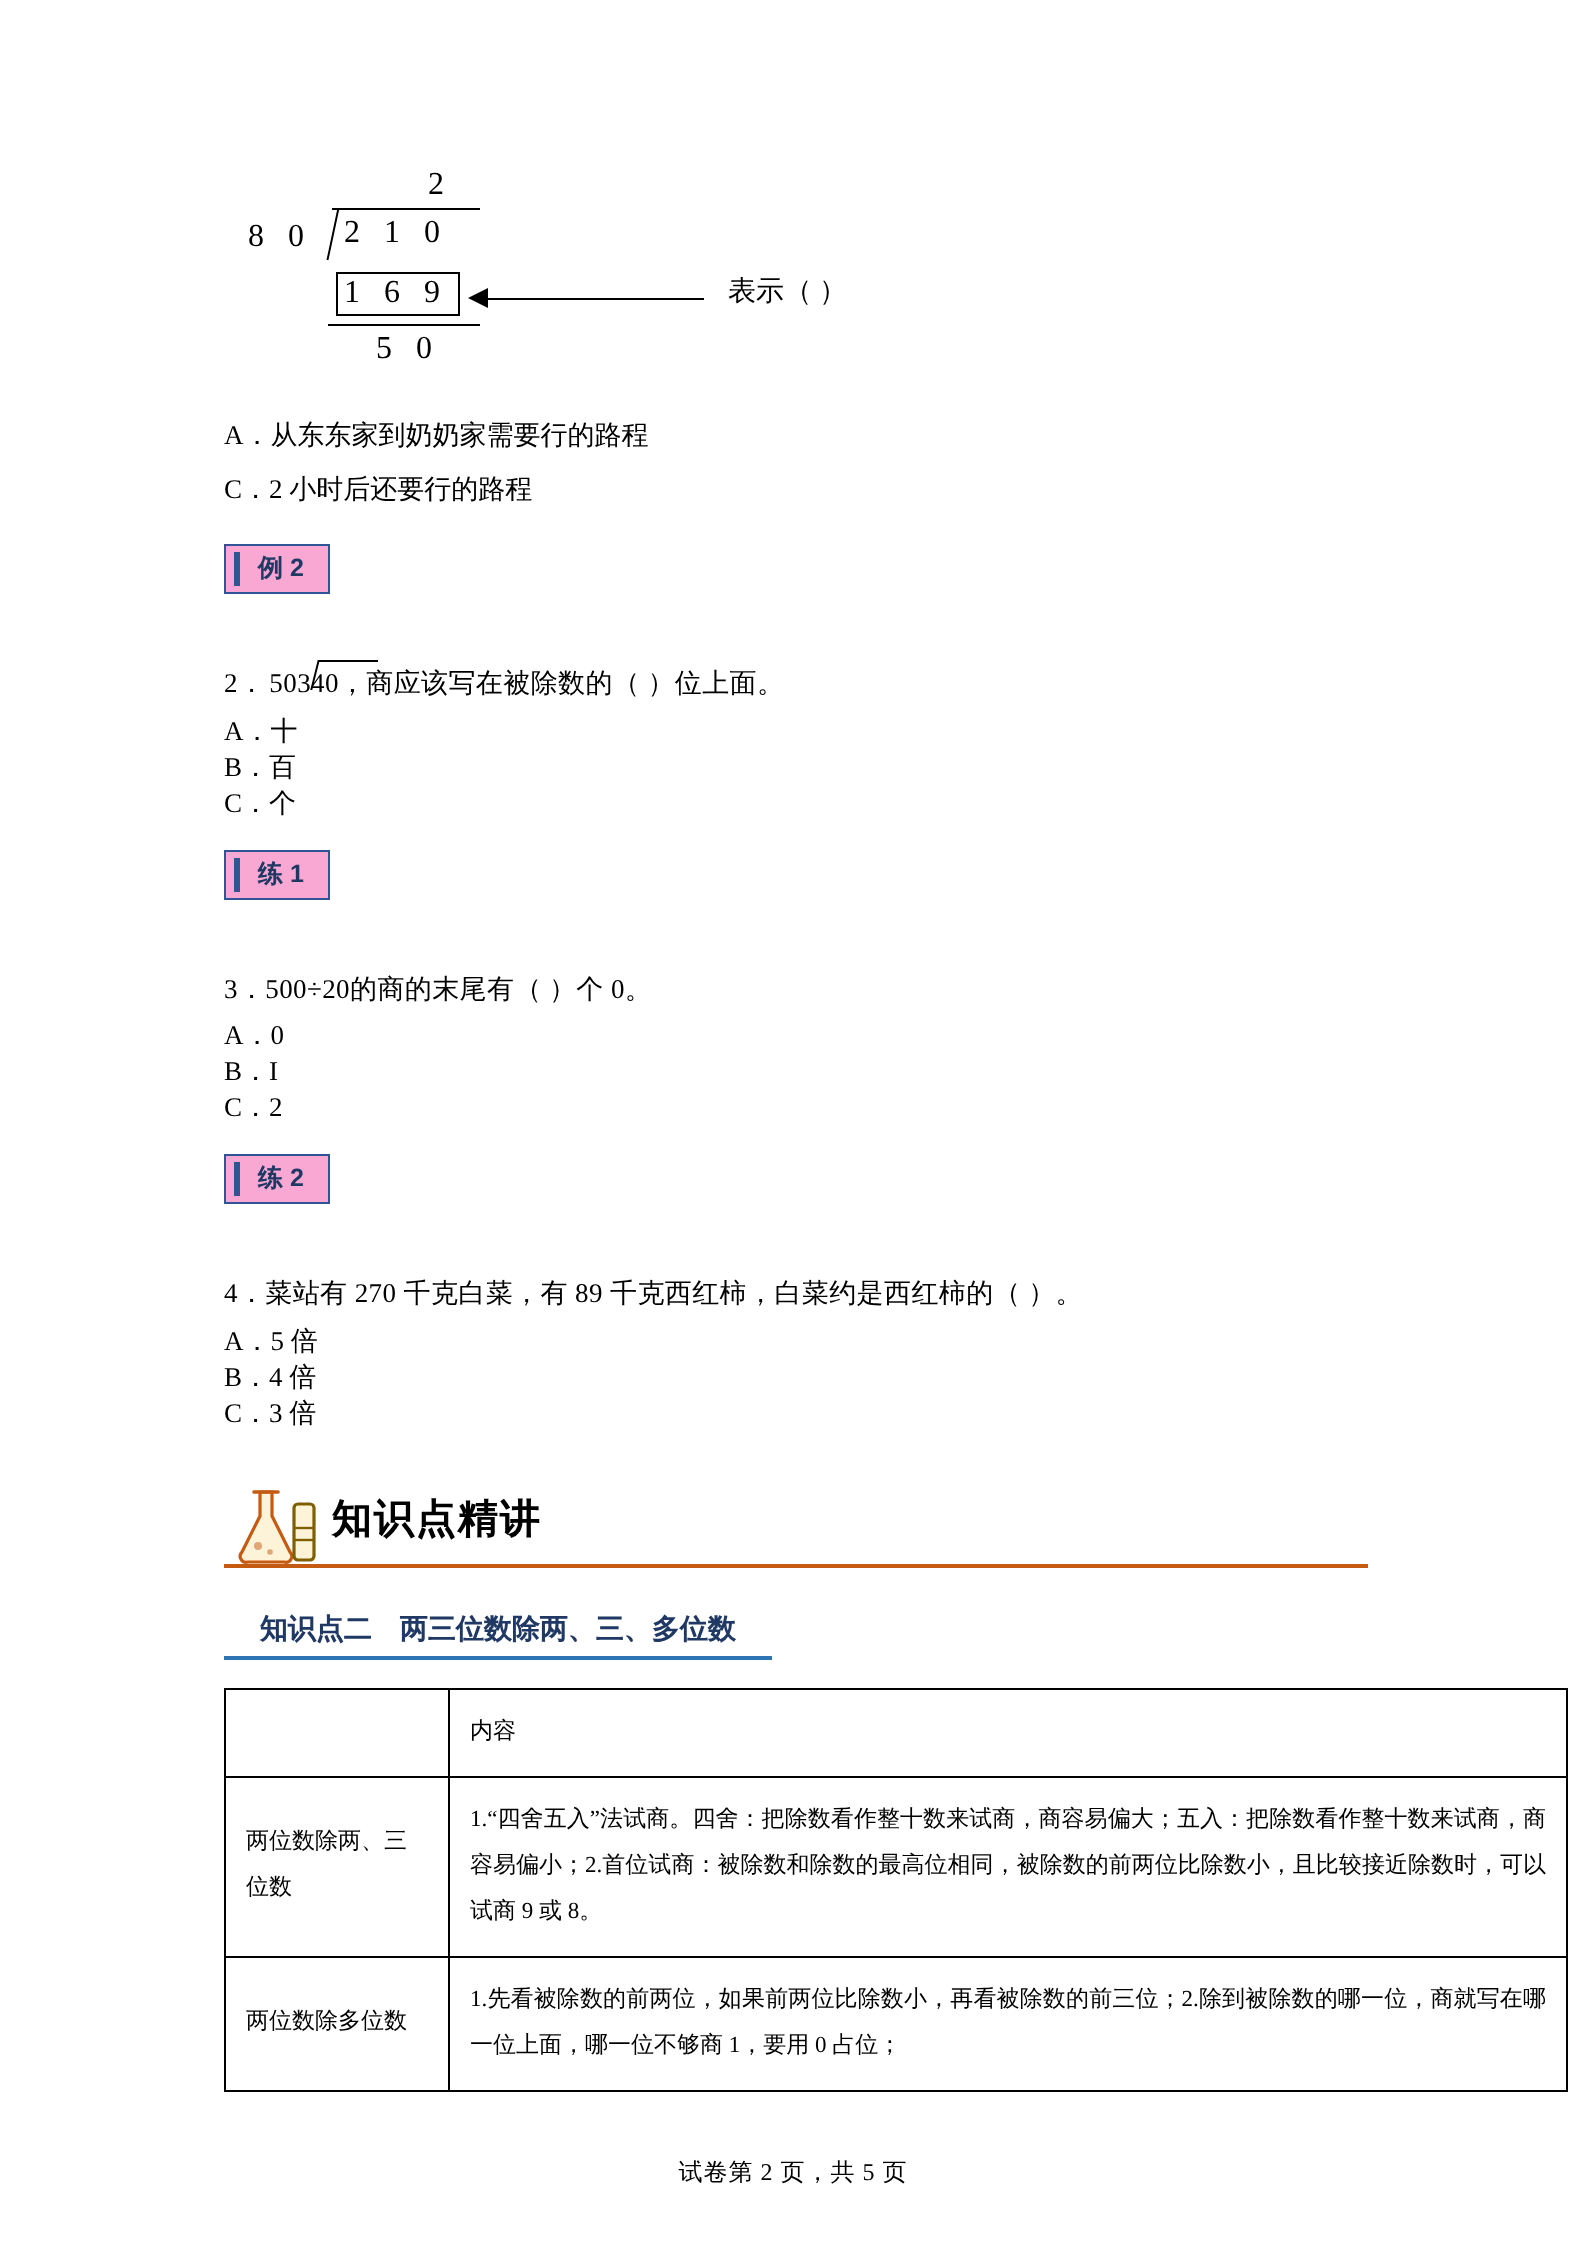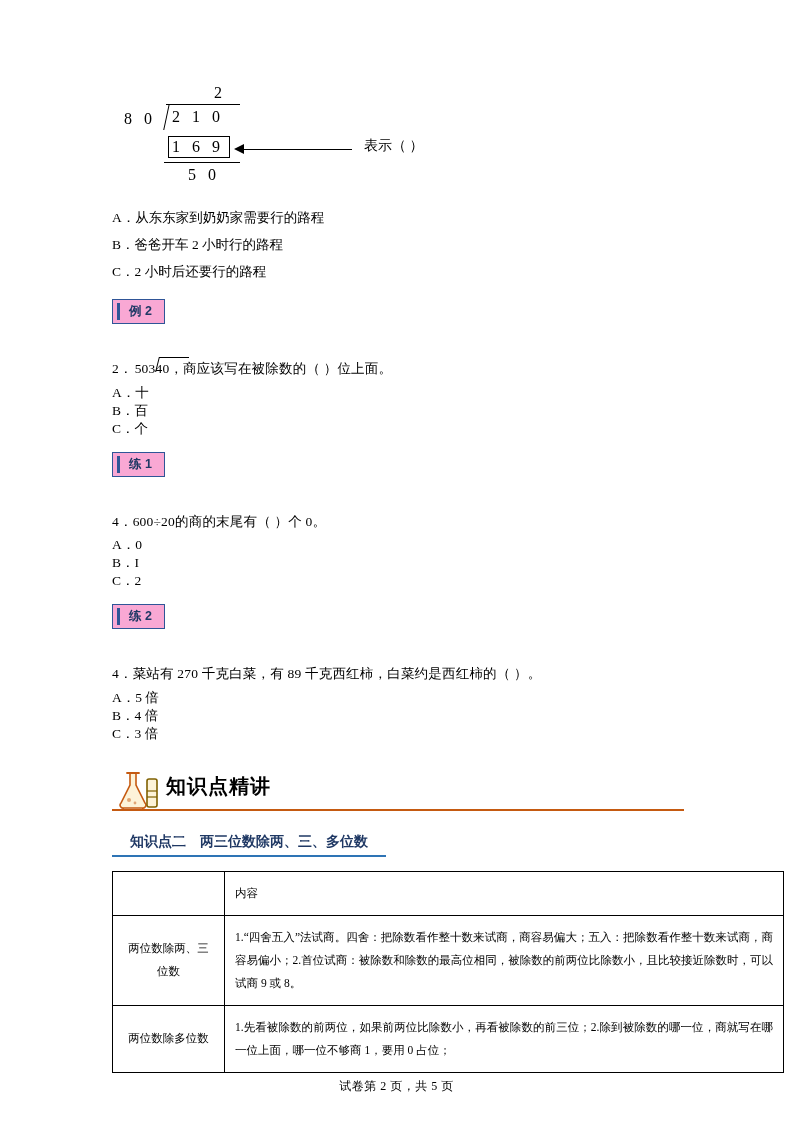--- a/index.html
+++ b/index.html
@@ -221,21 +221,20 @@
     font-size: 11.5px;
     line-height: 2.0;
   }
   table.kp td {
     border: 1px solid #000;
     padding: 10px 10px;
     vertical-align: middle;
   }
   table.kp td.col1 {
     width: 112px;
-    text-align: center;
   }
   table.kp td.col2 {
     text-align: justify;
   }
 
   .footer {
     position: absolute;
     left: 0; right: 0;
     top: 1078px;
     text-align: center;
@@ -261,41 +260,40 @@
       <div class="ld-remainder">5 0</div>
       <div class="ld-arrow">
         <div class="head"></div>
         <div class="shaft"></div>
       </div>
       <div class="ld-label">表示（  ）</div>
     </div>
 
     
     <div class="opt-line">A．从东东家到奶奶家需要行的路程</div>
-    <div class="opt-line">B．爸爸开车 2 小时行的路程</div>
     <div class="opt-line">C．2 小时后还要行的路程</div>
 
     
     <div class="badge">例 2</div>
 
     
     <div class="q">
       <span>2．</span><span class="mini-div"><span>50</span><span class="mini-hook"></span><span class="mini-over"></span><span>340</span></span><span>，商应该写在被除数的（    ）位上面。</span>
     </div>
     <div class="opts">
       <div class="opt">A．十</div>
       <div class="opt">B．百</div>
       <div class="opt">C．个</div>
     </div>
 
     
     <div class="badge">练 1</div>
 
     
-    <div class="q">4．600÷20的商的末尾有（    ）个 0。</div>
+    <div class="q">3．500÷20的商的末尾有（    ）个 0。</div>
     <div class="opts">
       <div class="opt">A．0</div>
       <div class="opt">B．I</div>
       <div class="opt">C．2</div>
     </div>
 
     
     <div class="badge">练 2</div>
 
     

